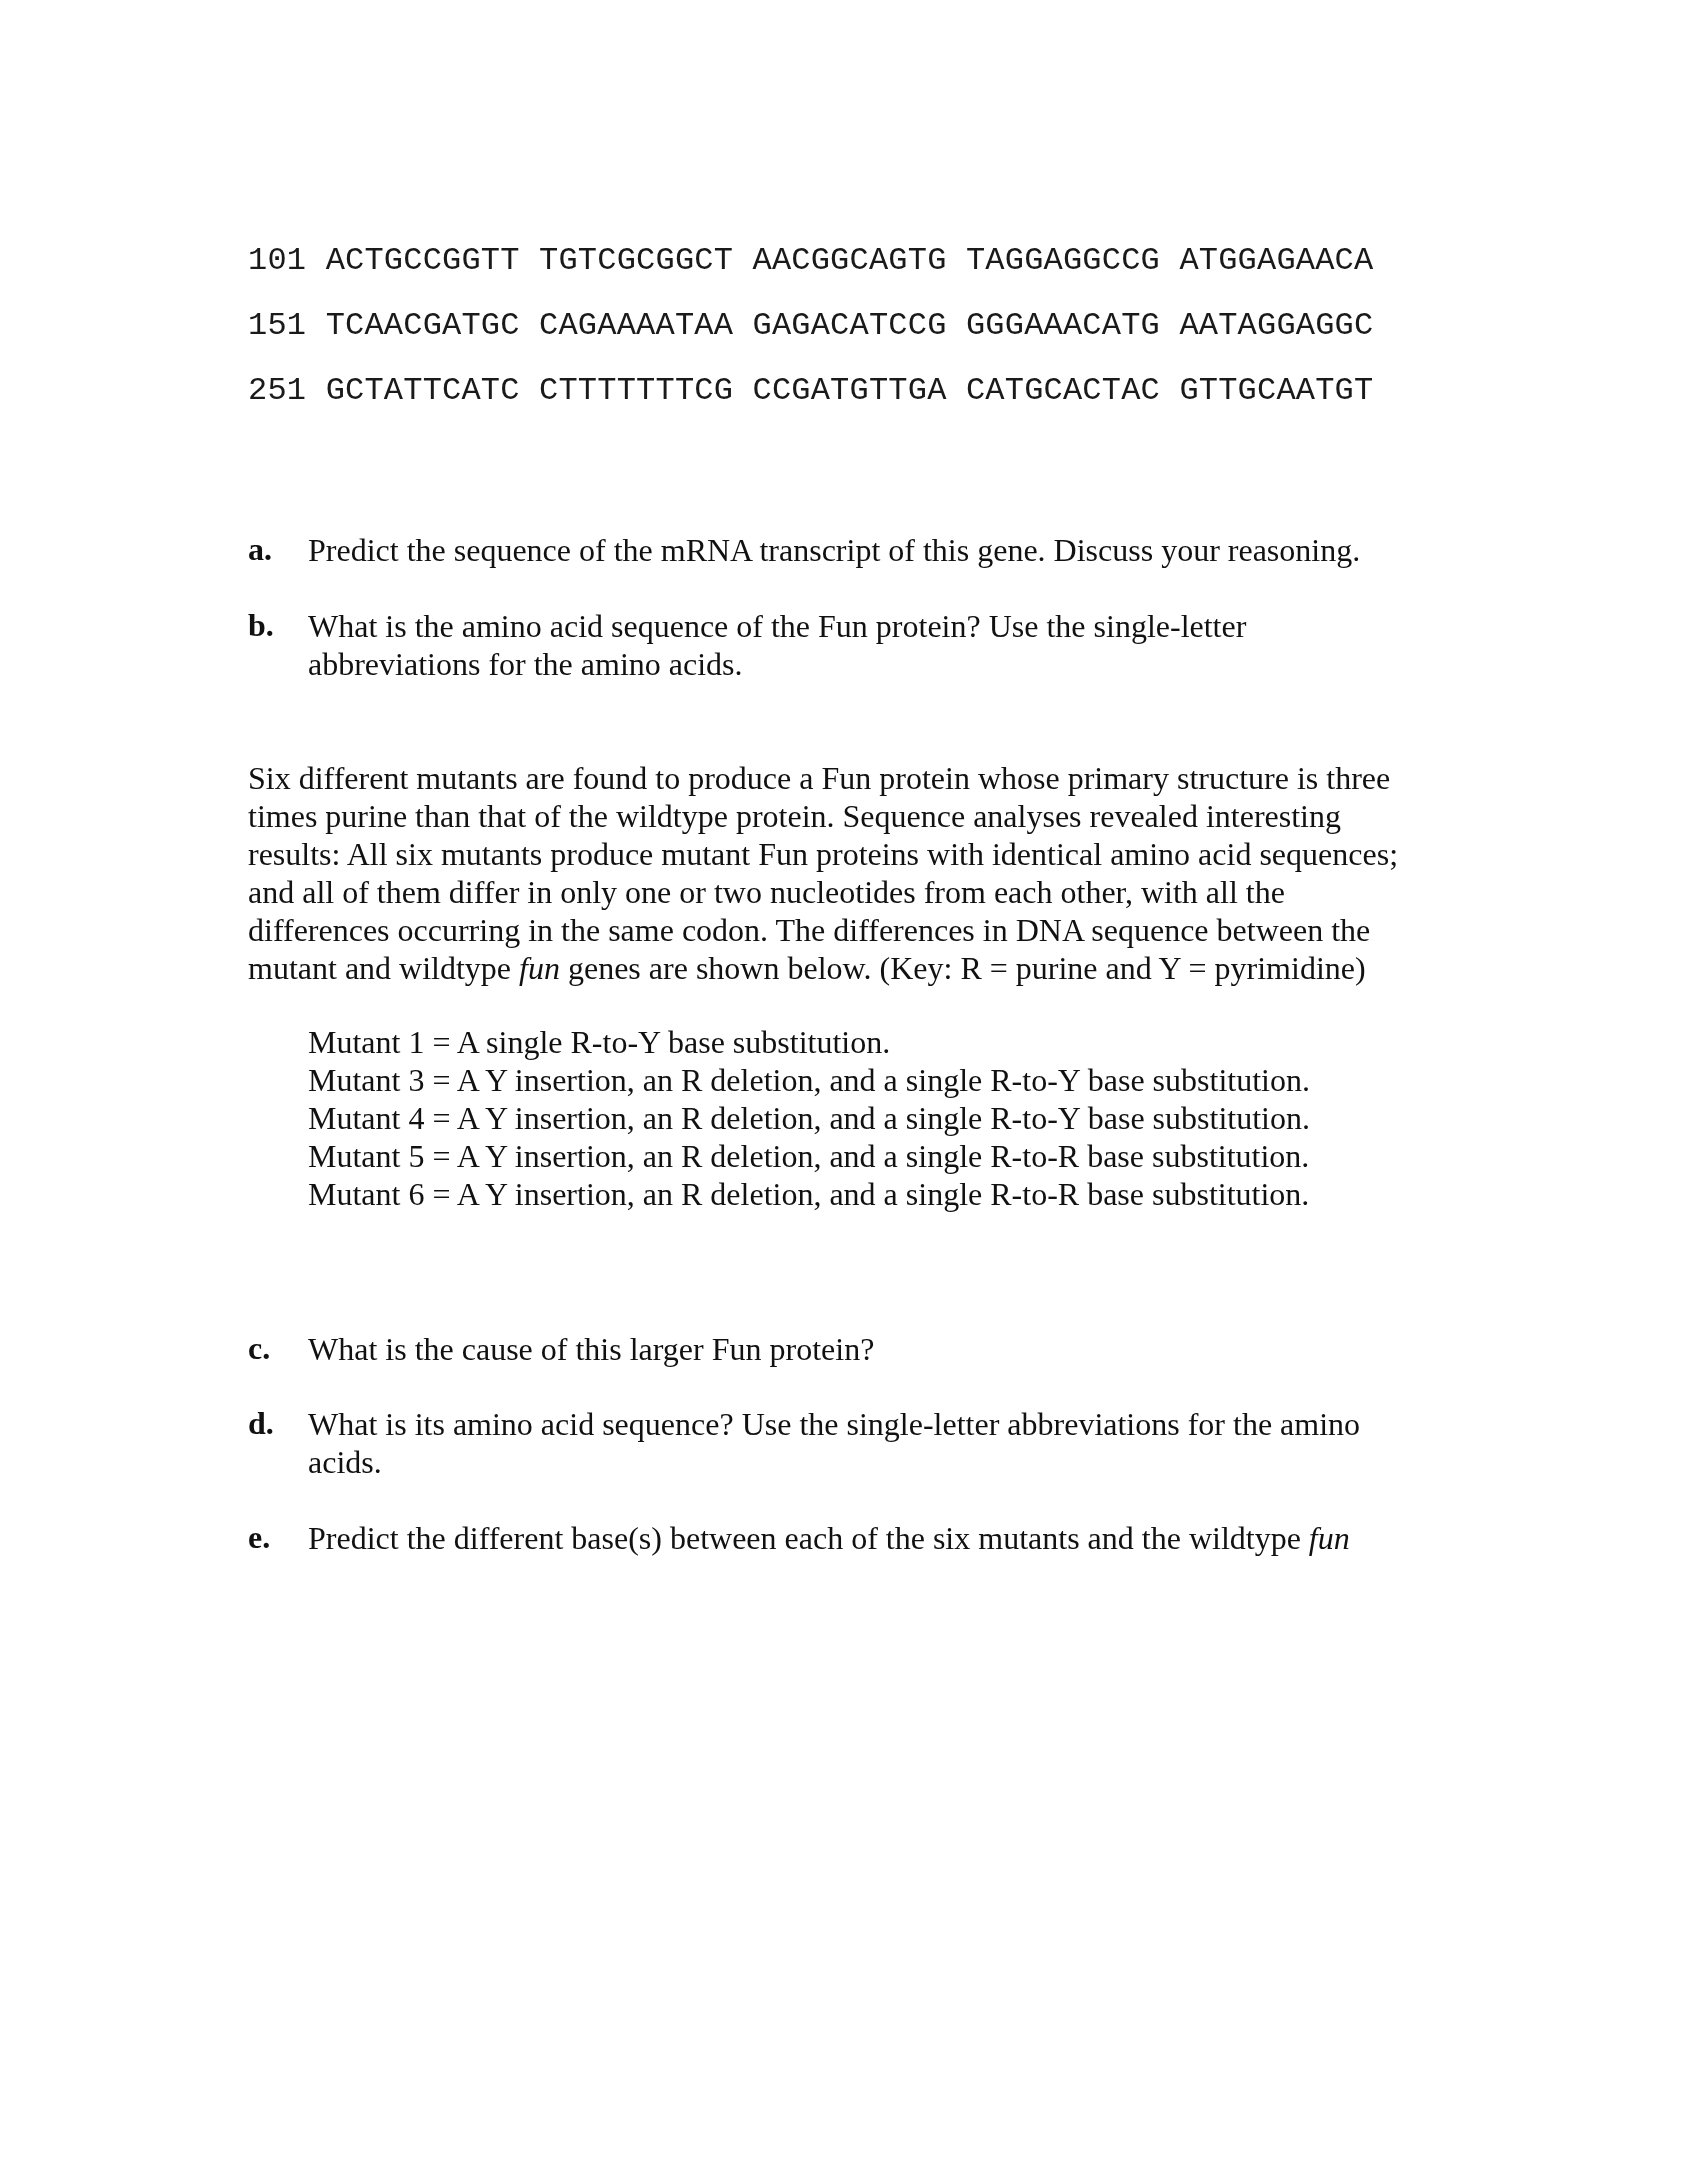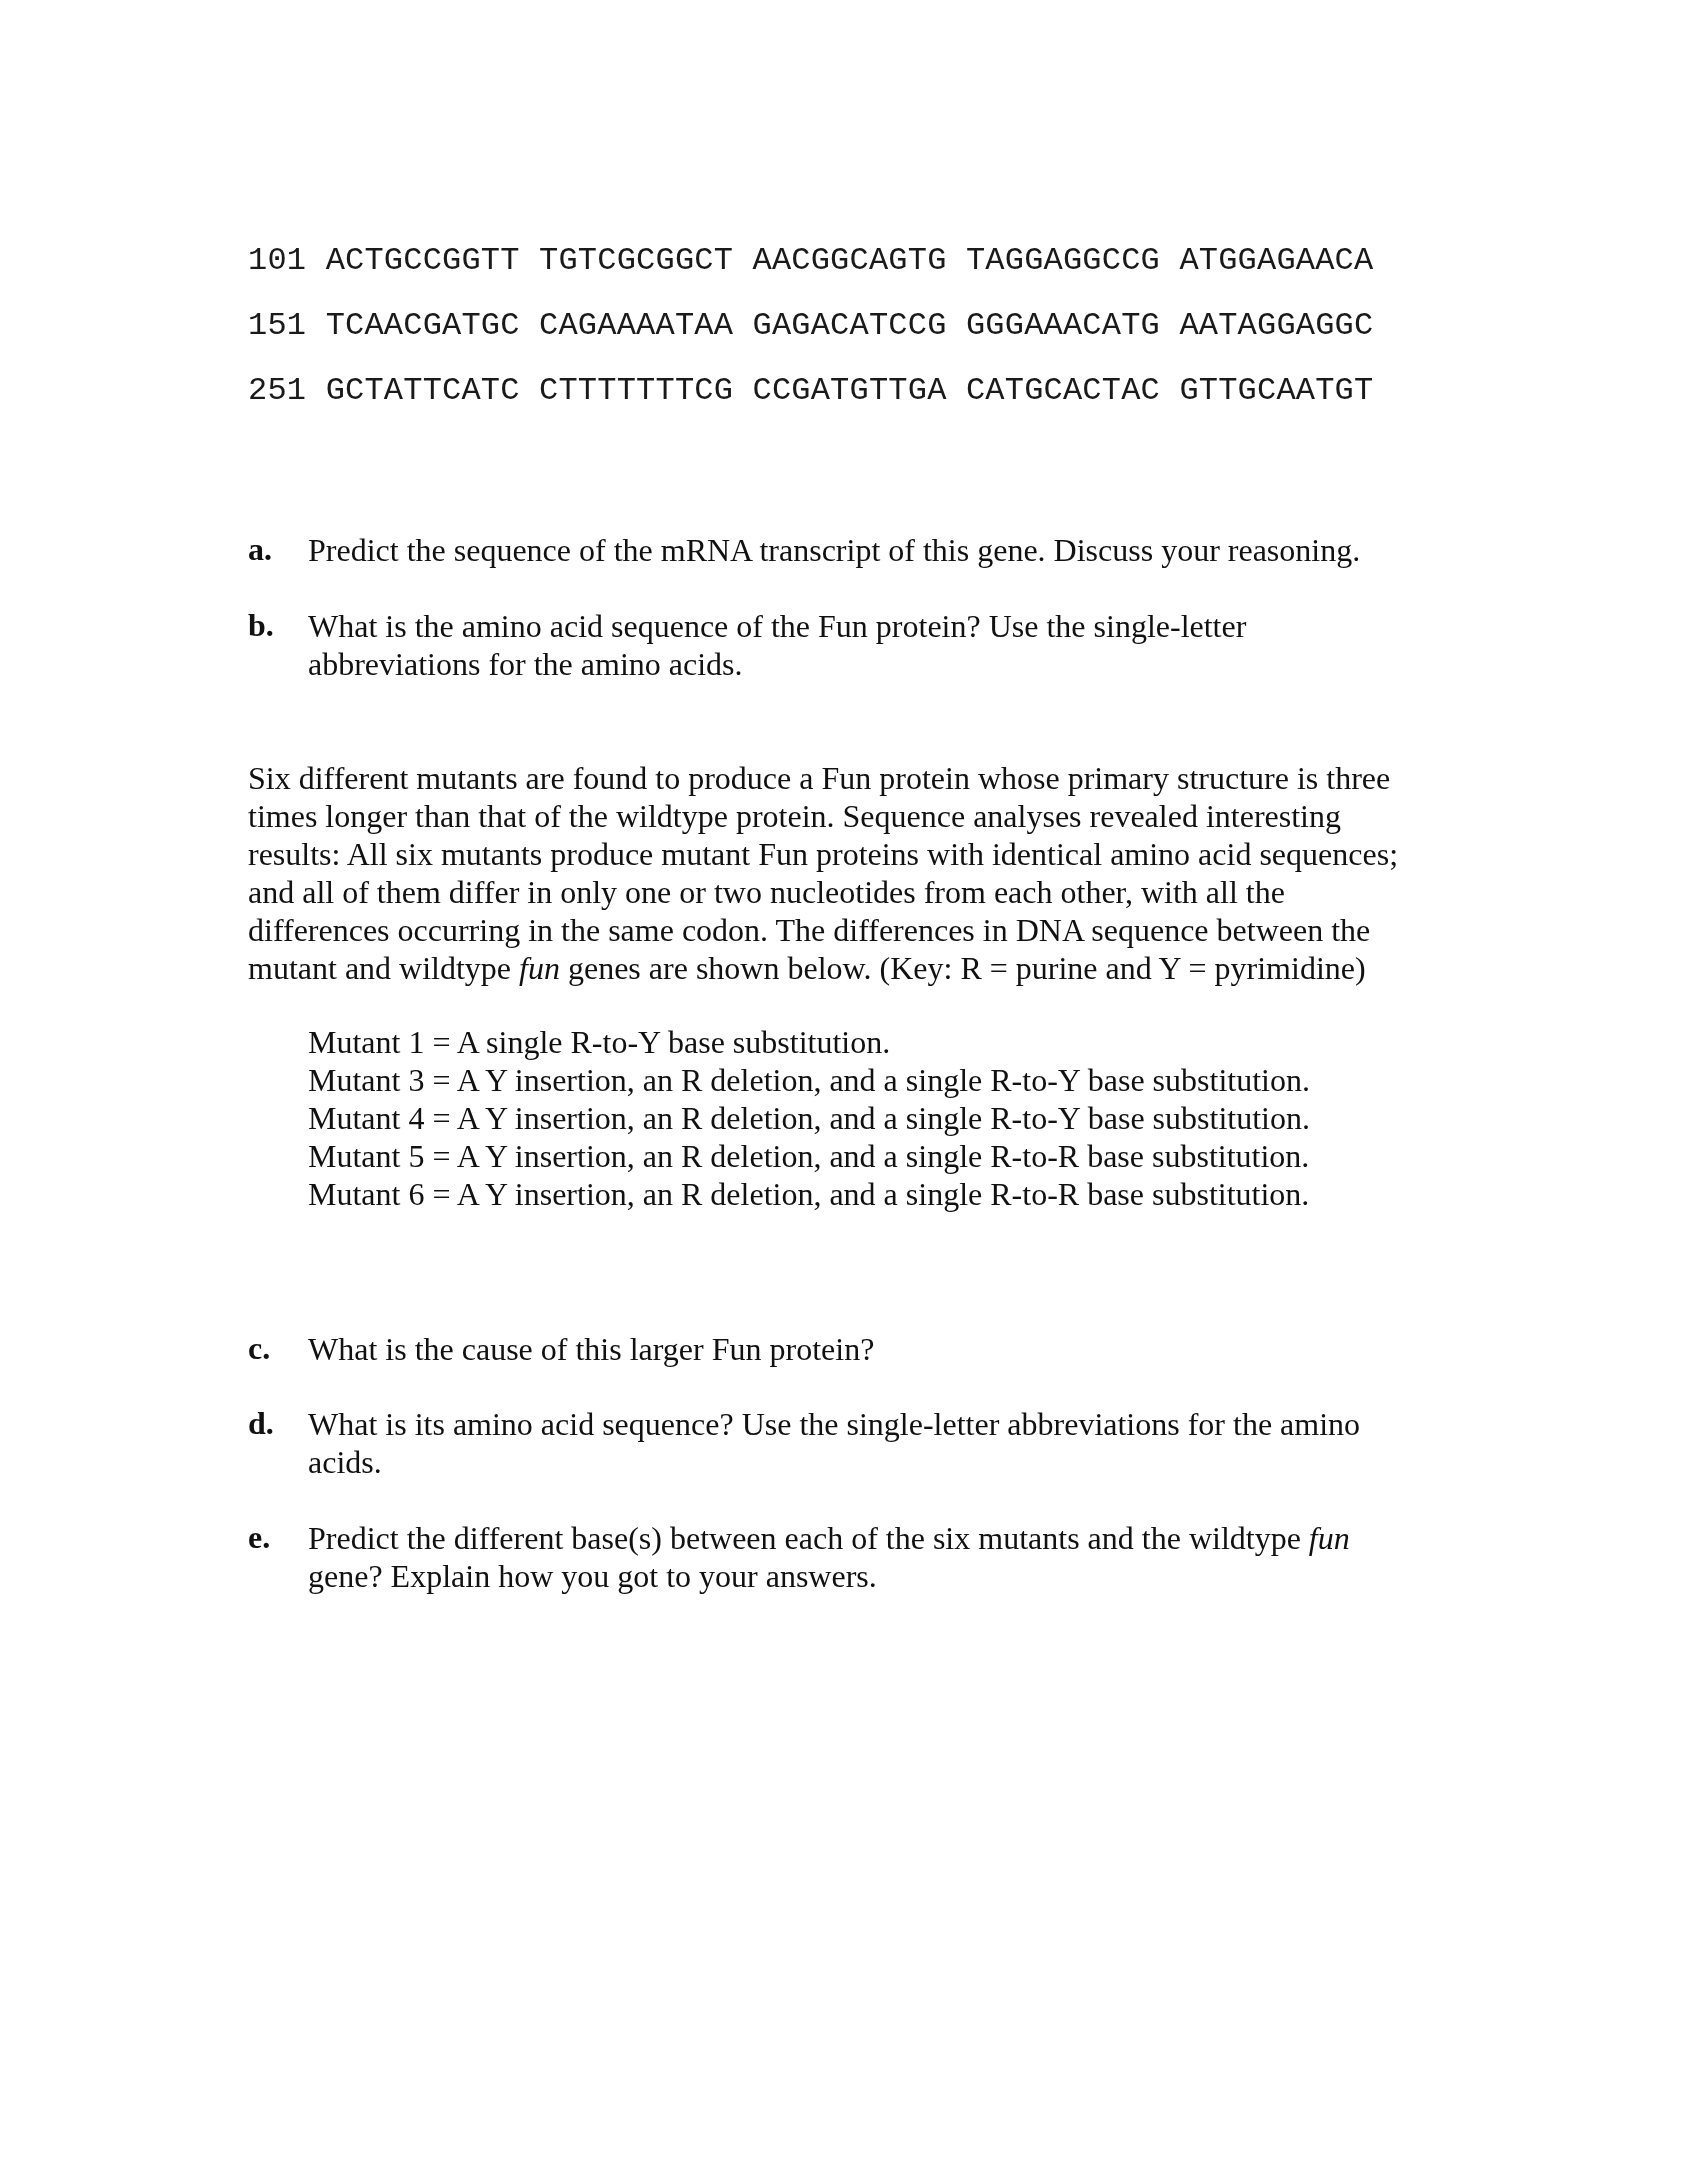--- a/index.html
+++ b/index.html
@@ -35,21 +35,21 @@
 </div>
 
 <div class="q serif" style="top:607px;">
   <span class="label">b.</span>
   <div class="text">What is the amino acid sequence of the Fun protein? Use the single-letter</div>
   <div class="text">abbreviations for the amino acids.</div>
 </div>
 
 <div class="para serif">
   <div>Six different mutants are found to produce a Fun protein whose primary structure is three</div>
-  <div>times longer than that of the wildtype protein. Sequence analyses revealed interesting</div>
+  <div>times purine than that of the wildtype protein. Sequence analyses revealed interesting</div>
   <div>results: All six mutants produce mutant Fun proteins with identical amino acid sequences;</div>
   <div>and all of them differ in only one or two nucleotides from each other, with all the</div>
   <div>differences occurring in the same codon. The differences in DNA sequence between the</div>
   <div><span>mutant and wildtype </span><i>fun</i><span> genes are shown below. (Key: R = purine and Y = pyrimidine)</span></div>
 </div>
 
 <div class="mutants serif">
   <div class="mutant">Mutant 1 = A single R-to-Y base substitution.</div>
   <div class="mutant">Mutant 3 = A Y insertion, an R deletion, and a single R-to-Y base substitution.</div>
   <div class="mutant">Mutant 4 = A Y insertion, an R deletion, and a single R-to-Y base substitution.</div>
@@ -64,15 +64,14 @@
 
 <div class="q serif" style="top:1405px;">
   <span class="label">d.</span>
   <div class="text">What is its amino acid sequence? Use the single-letter abbreviations for the amino</div>
   <div class="text">acids.</div>
 </div>
 
 <div class="q serif" style="top:1519px;">
   <span class="label">e.</span>
   <div class="text"><span>Predict the different base(s) between each of the six mutants and the wildtype </span><i>fun</i></div>
-  <div class="text">gene? Explain how you got to your answers.</div>
 </div>
 
 
 </body></html>

